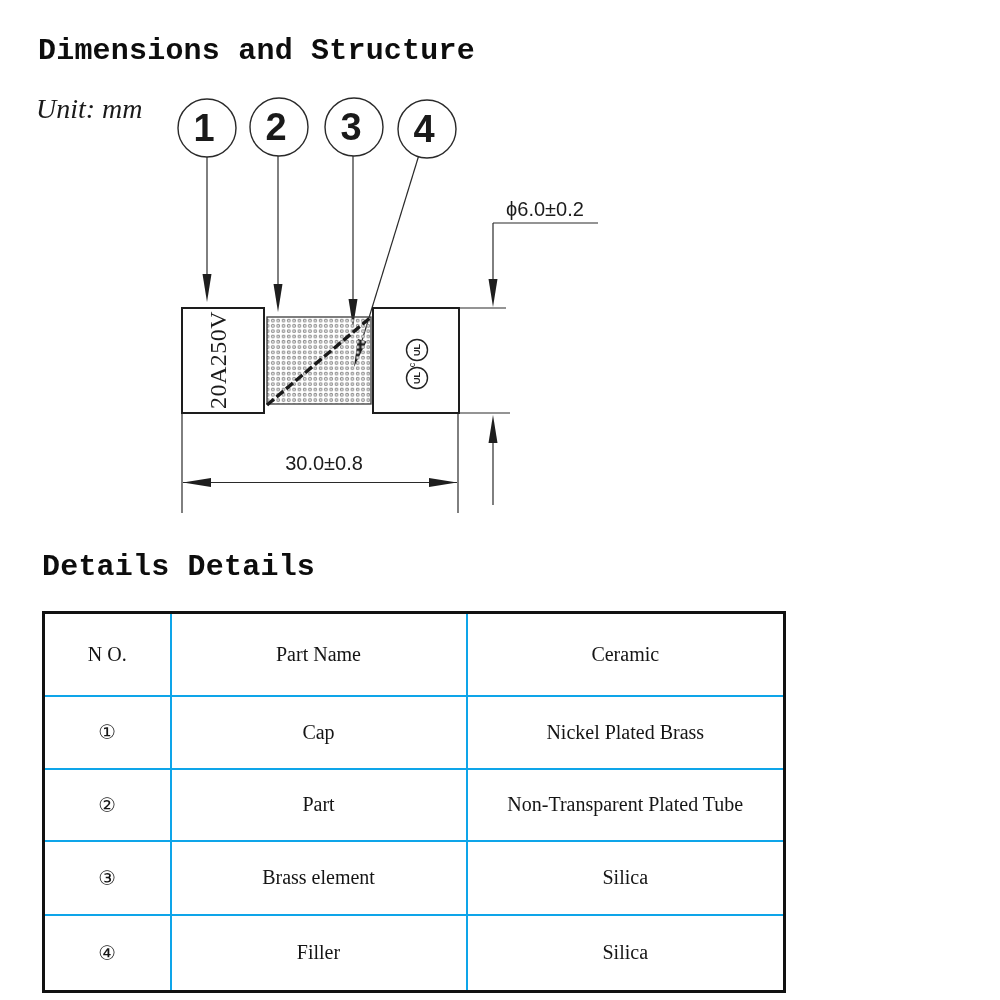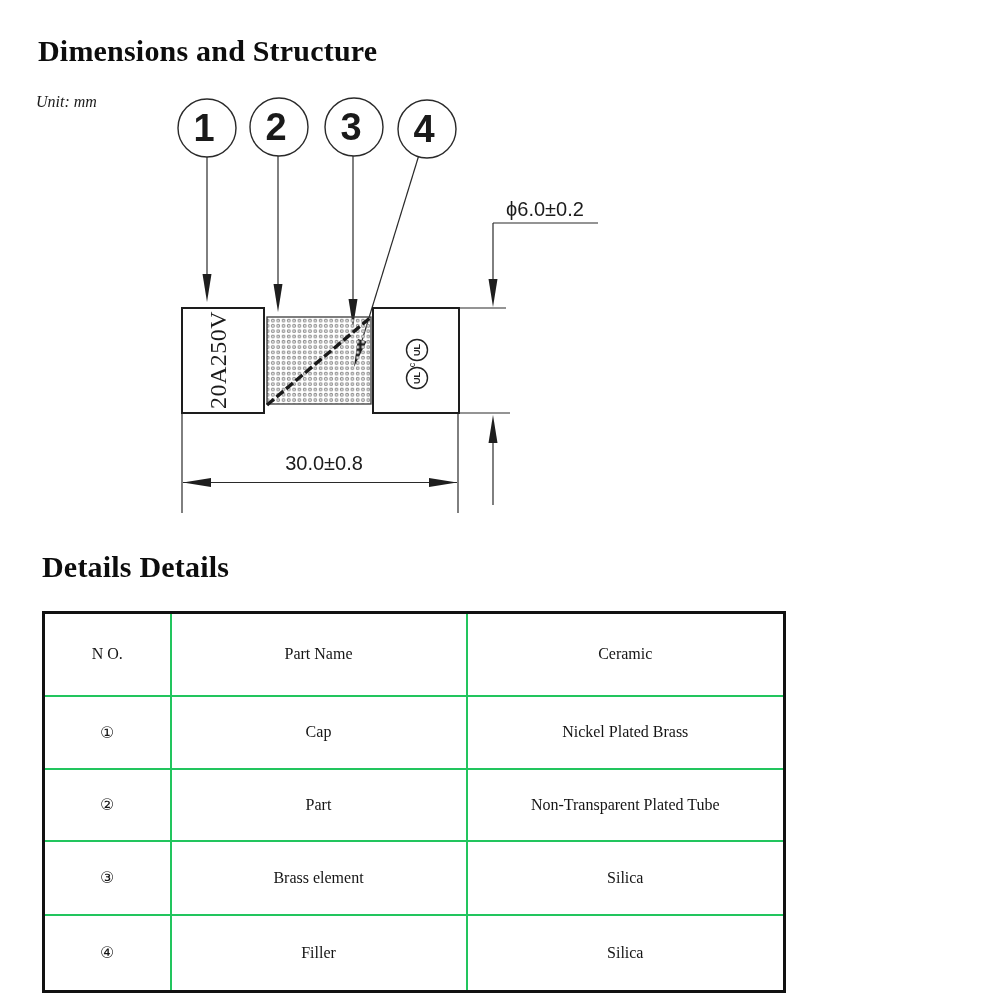--- a/index.html
+++ b/index.html
@@ -1,28 +1,28 @@
 <!DOCTYPE html>
 <html><head>
 <meta charset="utf-8">
 <style>
   html,body{margin:0;padding:0;background:#fff;}
   #page{position:relative;width:1000px;height:1000px;background:#ffffff;overflow:hidden;
         font-family:"Liberation Serif",serif;color:#111;}
-  .h-title{position:absolute;font-family:Liberation Serif, serif;font-weight:bold;
+  .h-title{position:absolute;font-family:Liberation Mono, monospace;font-weight:bold;
            font-size:30px;letter-spacing:0.2px;color:#0d0d0d;margin:0;}
   #dim-title{left:38px;top:34px;}
   #mat-title{left:42px;top:550px;}
-  #unit-label{position:absolute;left:36px;top:93px;font-style:italic;font-size:16px;color:#1a1a1a;}
+  #unit-label{position:absolute;left:36px;top:93px;font-style:italic;font-size:28px;color:#1a1a1a;}
   #diagram-svg{position:absolute;left:0;top:0;width:700px;height:540px;}
 
   table#materials{position:absolute;left:42px;top:611px;border-collapse:collapse;
         table-layout:fixed;width:741px;font-family:"Liberation Serif",serif;}
-  table#materials td{border:2px solid #22c55e;text-align:center;vertical-align:middle;
-        font-size:16px;color:#151515;padding:0;overflow:hidden;}
+  table#materials td{border:2px solid #0ea5e9;text-align:center;vertical-align:middle;
+        font-size:20px;color:#151515;padding:0;overflow:hidden;}
   table#materials{border:3px solid #111;}
   td.no-cell{font-family:"DejaVu Sans","Liberation Serif",serif;font-size:25px;}
   col.c-no{width:127px;} col.c-part{width:296px;} col.c-mat{width:318px;}
   tr.hdr{height:83px;} tr.r1{height:73px;} tr.r2{height:72px;} tr.r3{height:74px;} tr.r4{height:77px;}
   .dim-text{font-family:"Liberation Sans","DejaVu Sans",sans-serif;font-size:20px;fill:#1c1c1c;}
   .callout-num{font-family:"Liberation Sans",sans-serif;font-weight:bold;font-size:38px;fill:#1a1a1a;}
   .thin{stroke:#2a2a2a;stroke-width:1.2;fill:none;}
   .arrow{fill:#1e1e1e;stroke:none;}
 </style>
 </head>

